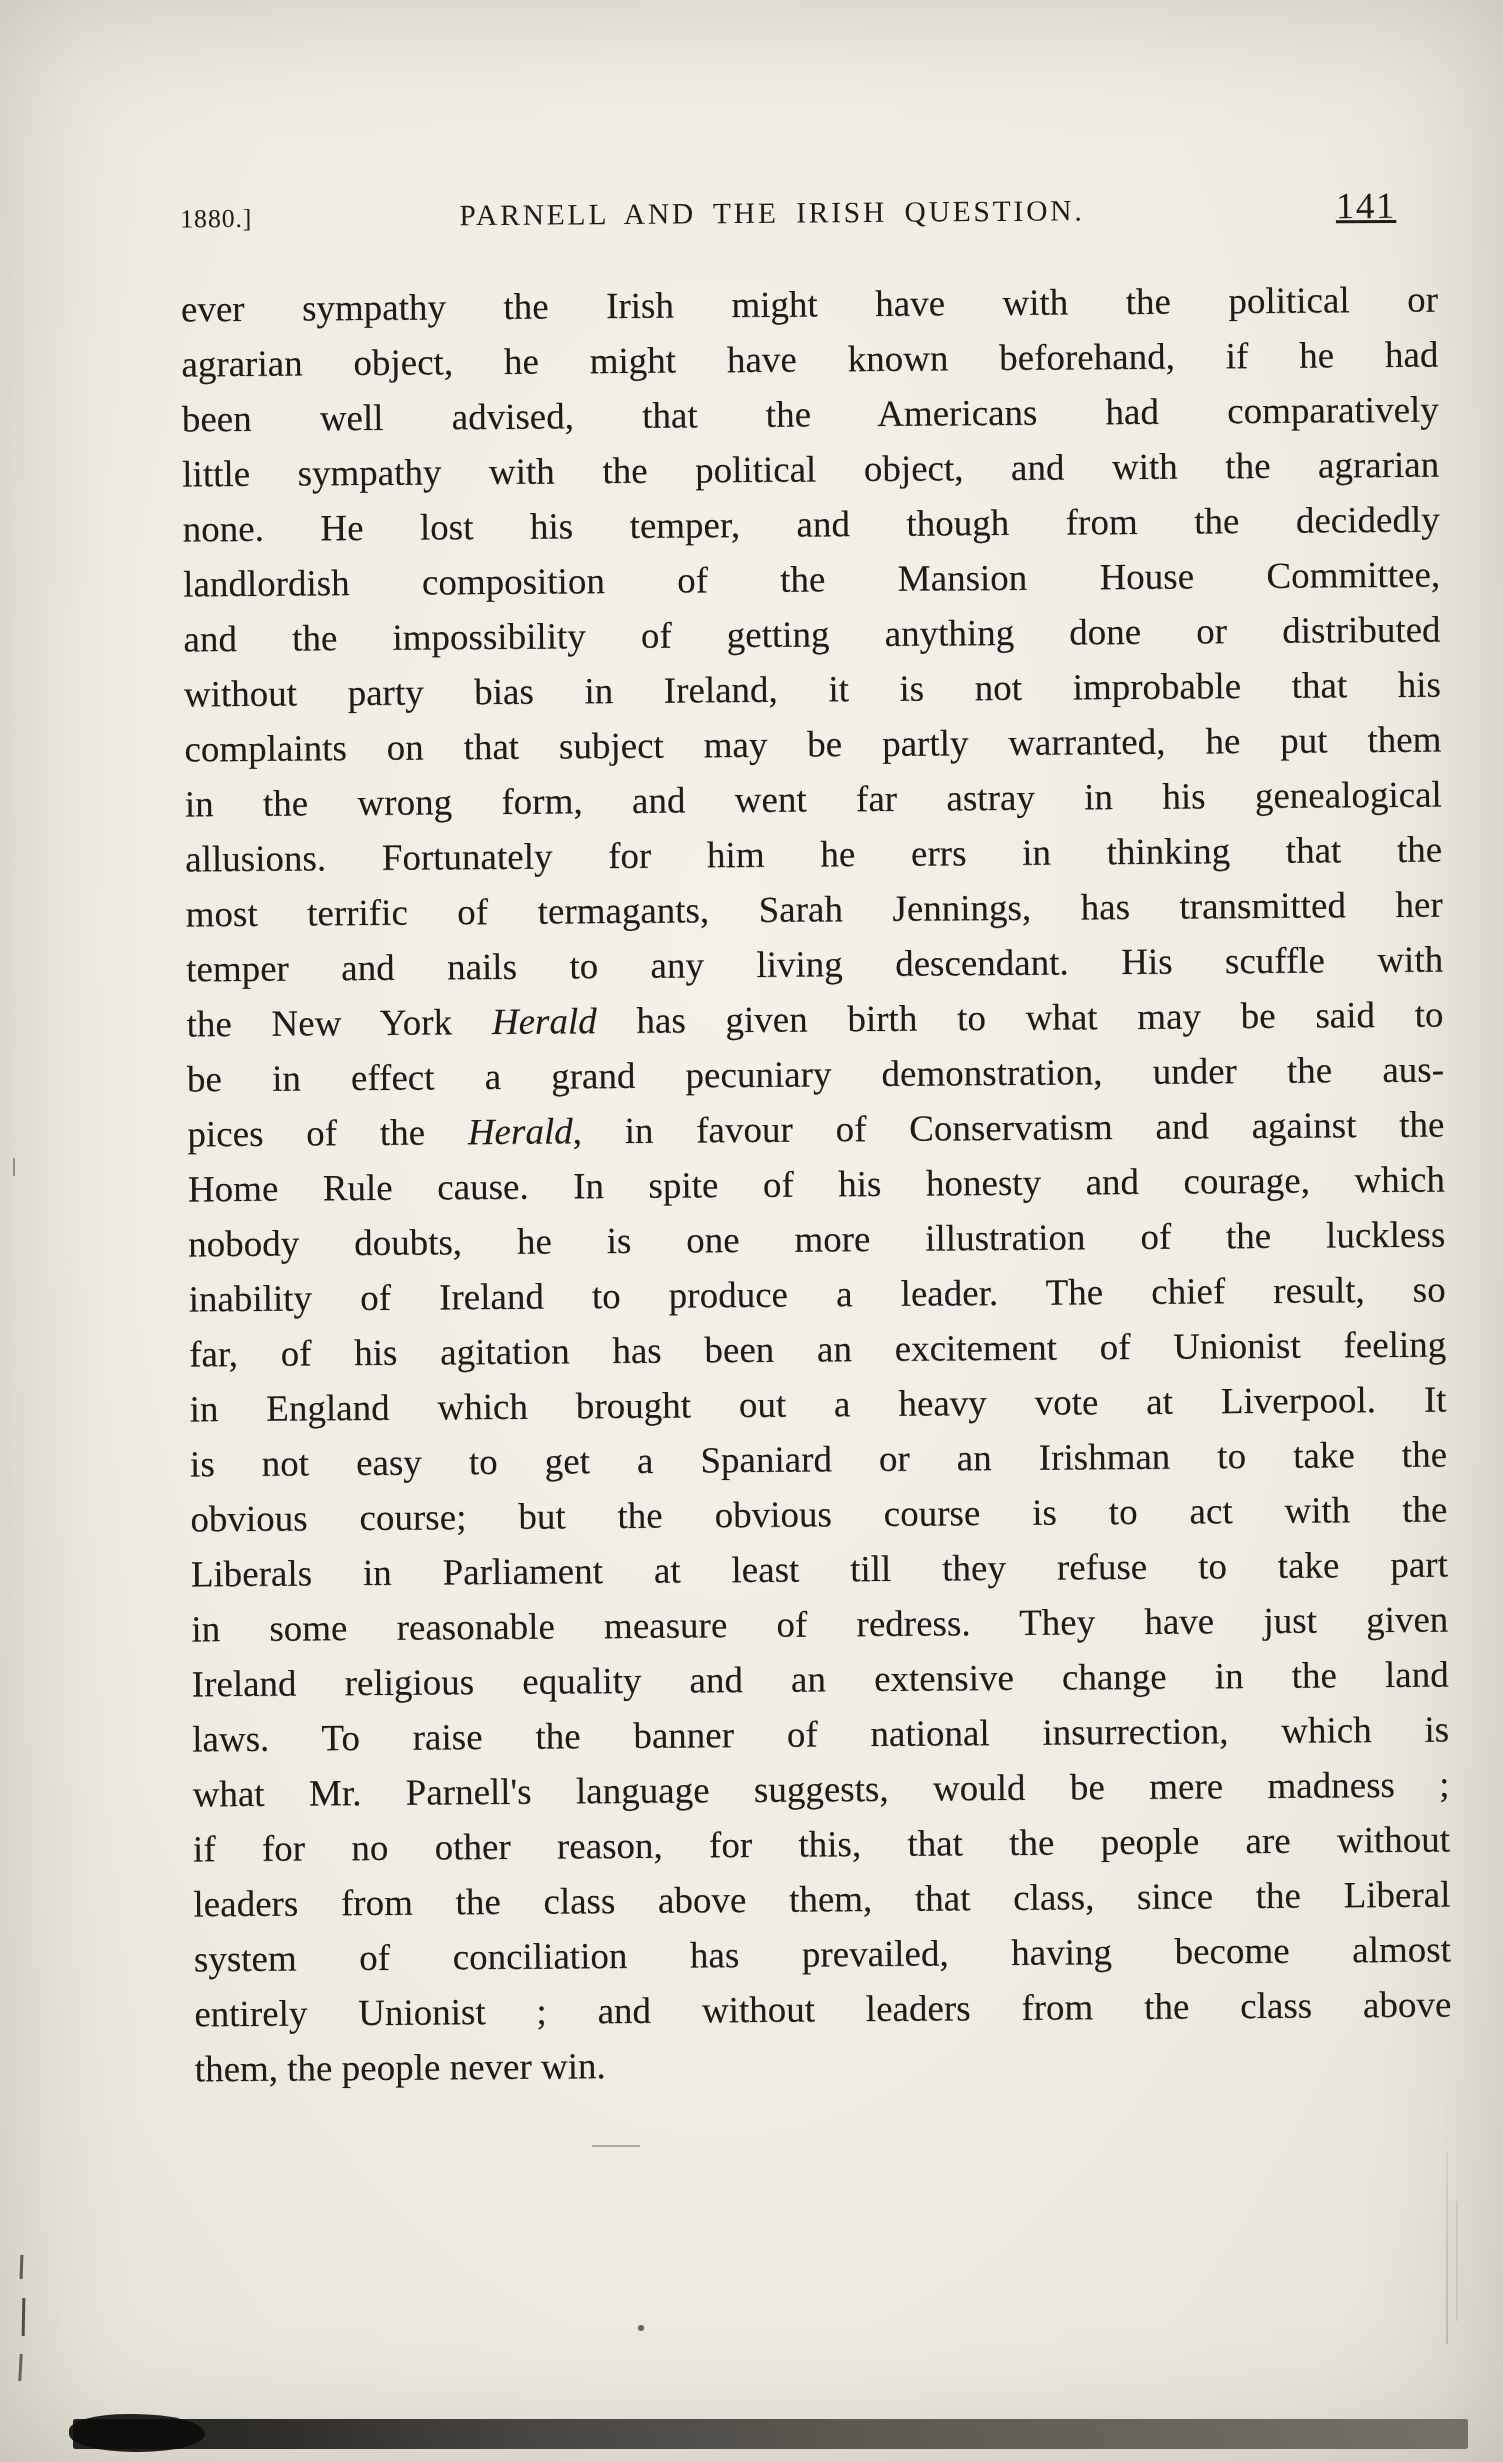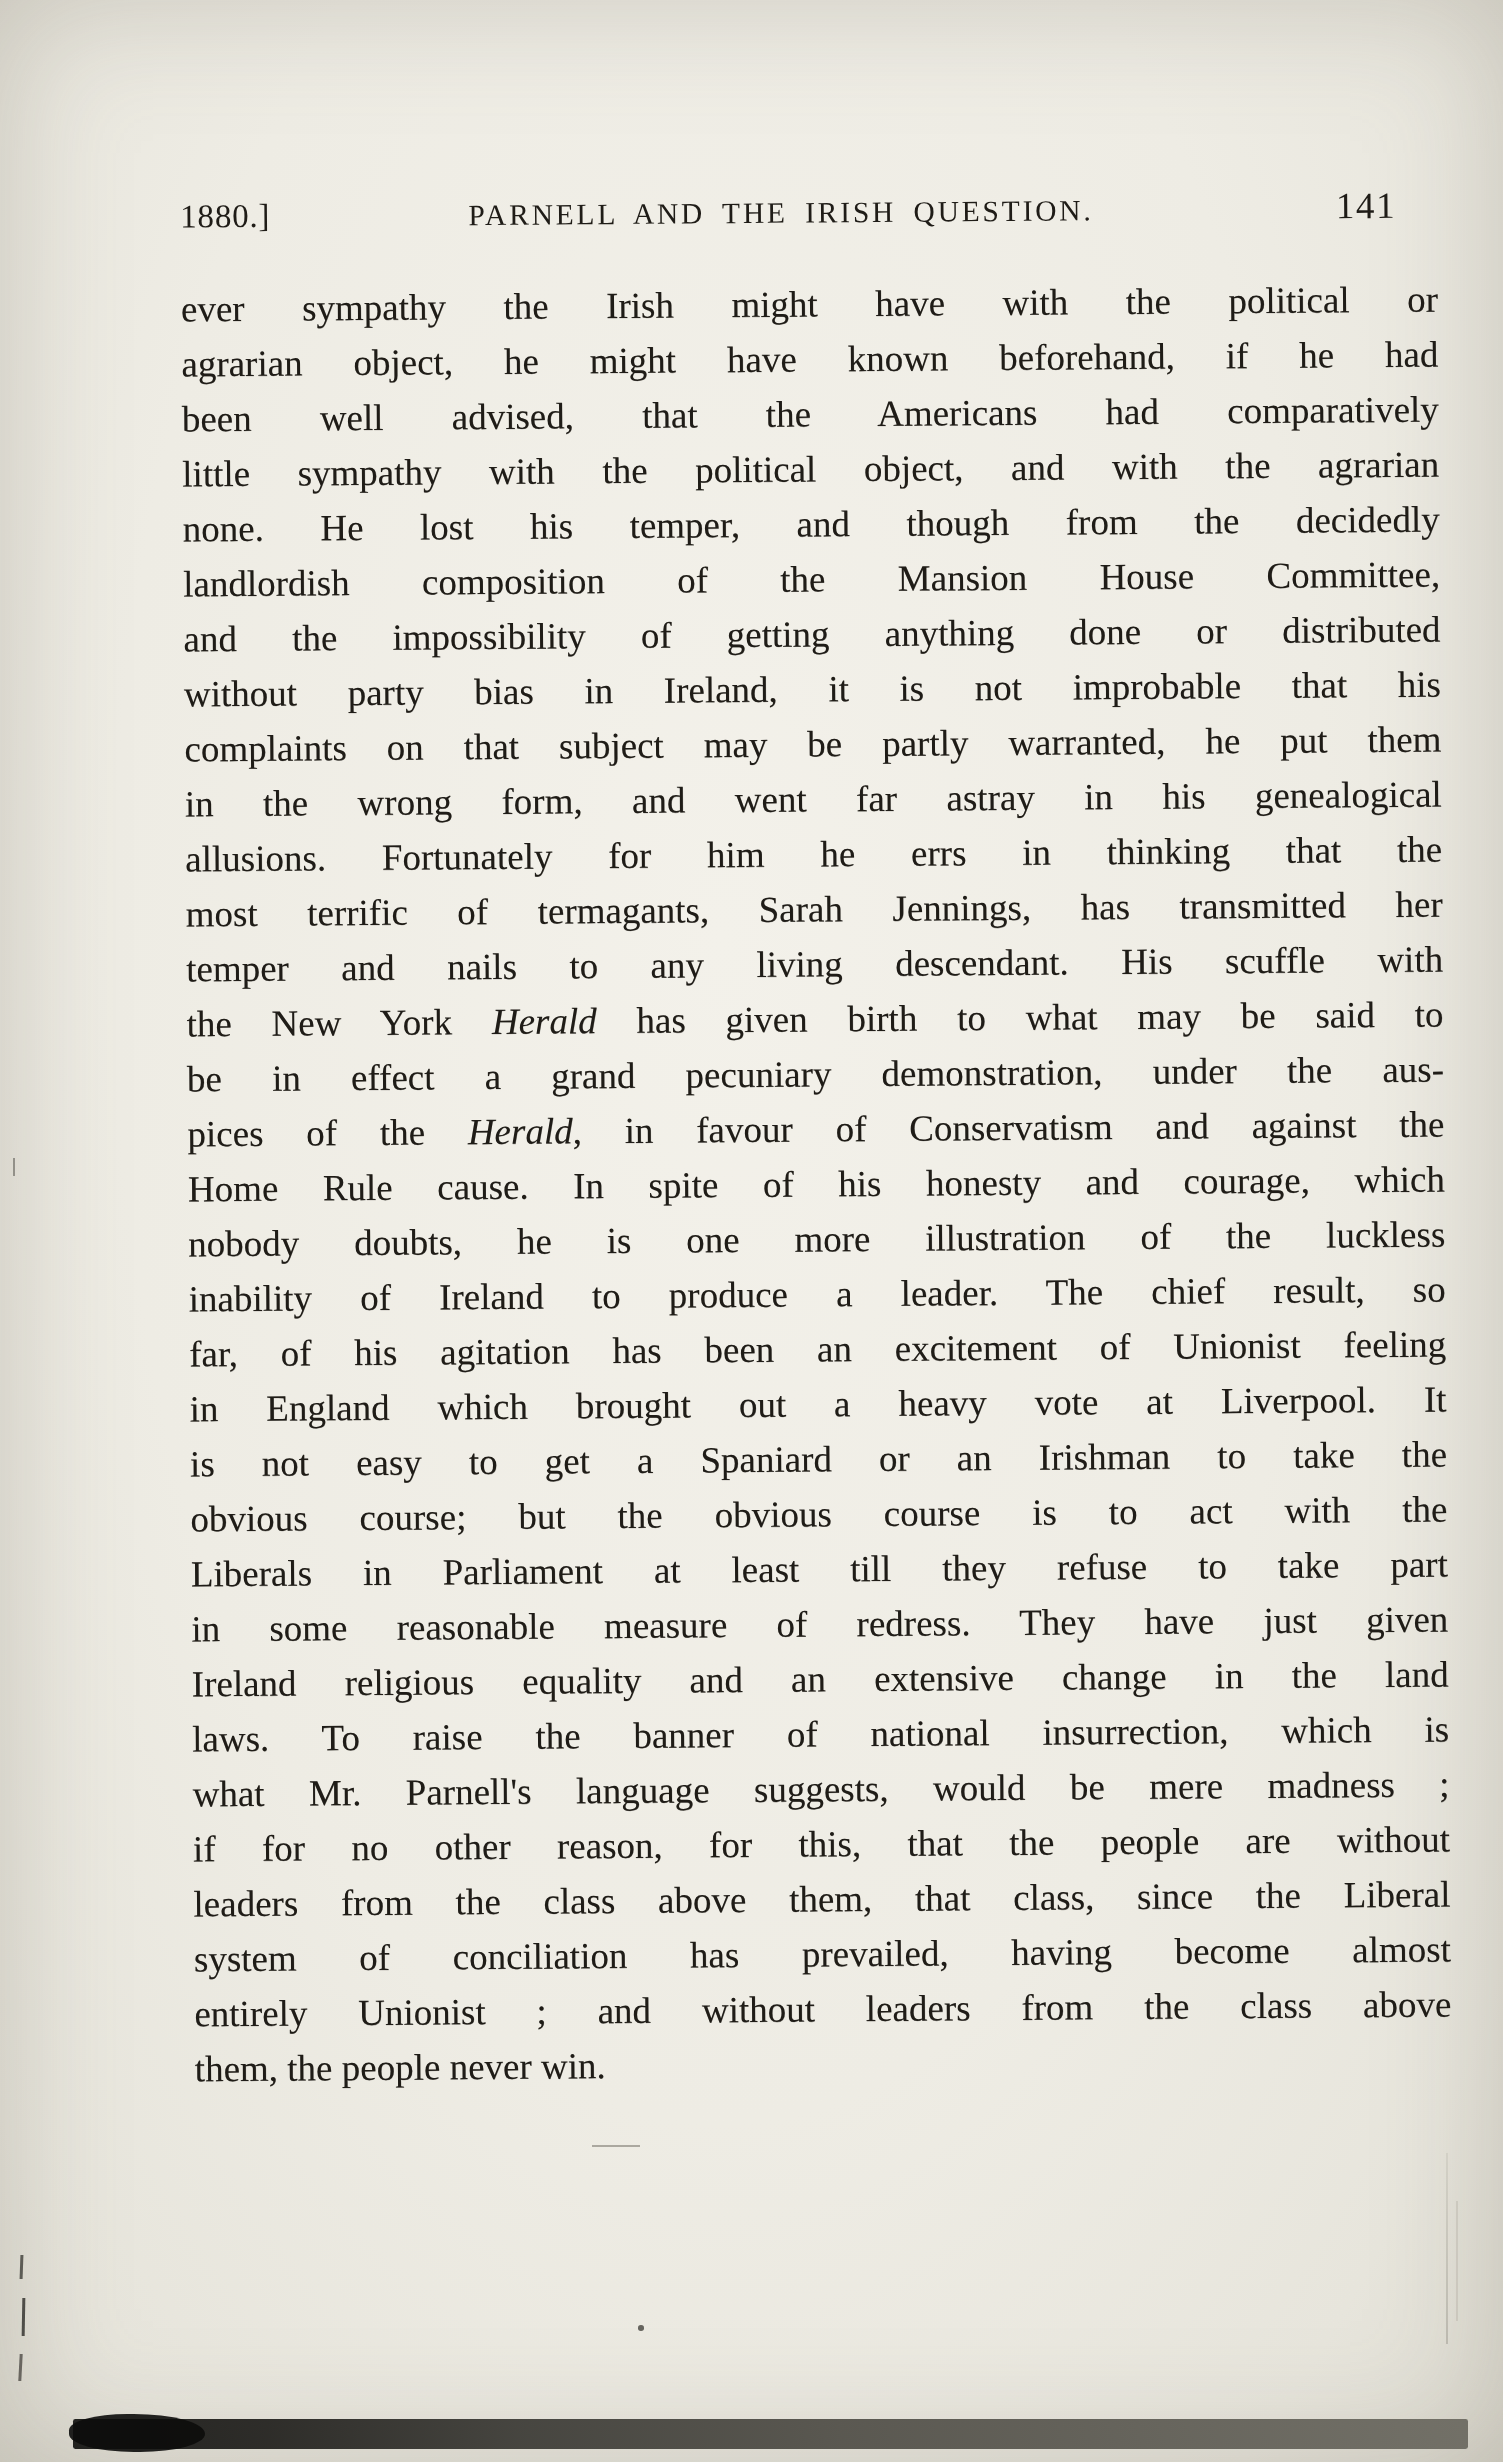--- a/index.html
+++ b/index.html
@@ -20,29 +20,29 @@
     left: 180px; top: 188px; width: 1257px;
     transform: rotate(-0.45deg);
     transform-origin: 55% 0;
     color: #1f1c17;
   }
   .page-header {
     display: flex;
     justify-content: space-between;
     align-items: baseline;
   }
-  .hdr-year  { font-size: 33px; letter-spacing: 0.8px; }
+  .hdr-year  { font-size: 26px; letter-spacing: 0.8px; }
   .hdr-title {
     font-size: 29.5px;
     letter-spacing: 2.8px;
     word-spacing: 7.2px;
     transform: translateX(-22px);
     white-space: nowrap;
   }
-  .hdr-page  { font-size: 37px; letter-spacing: 1.6px; margin-right: 41px; }
+  .hdr-page  { font-size: 37px; letter-spacing: 1.6px; margin-right: 41px; text-decoration: underline; }
   .body-text {
     margin-top: 45px;
     font-size: 37px;
     line-height: 55px;
     text-shadow: 0.2px 0.3px 0.6px rgba(31,28,23,0.38);
   }
   .line {
     text-align: justify;
     text-align-last: justify;
   }

